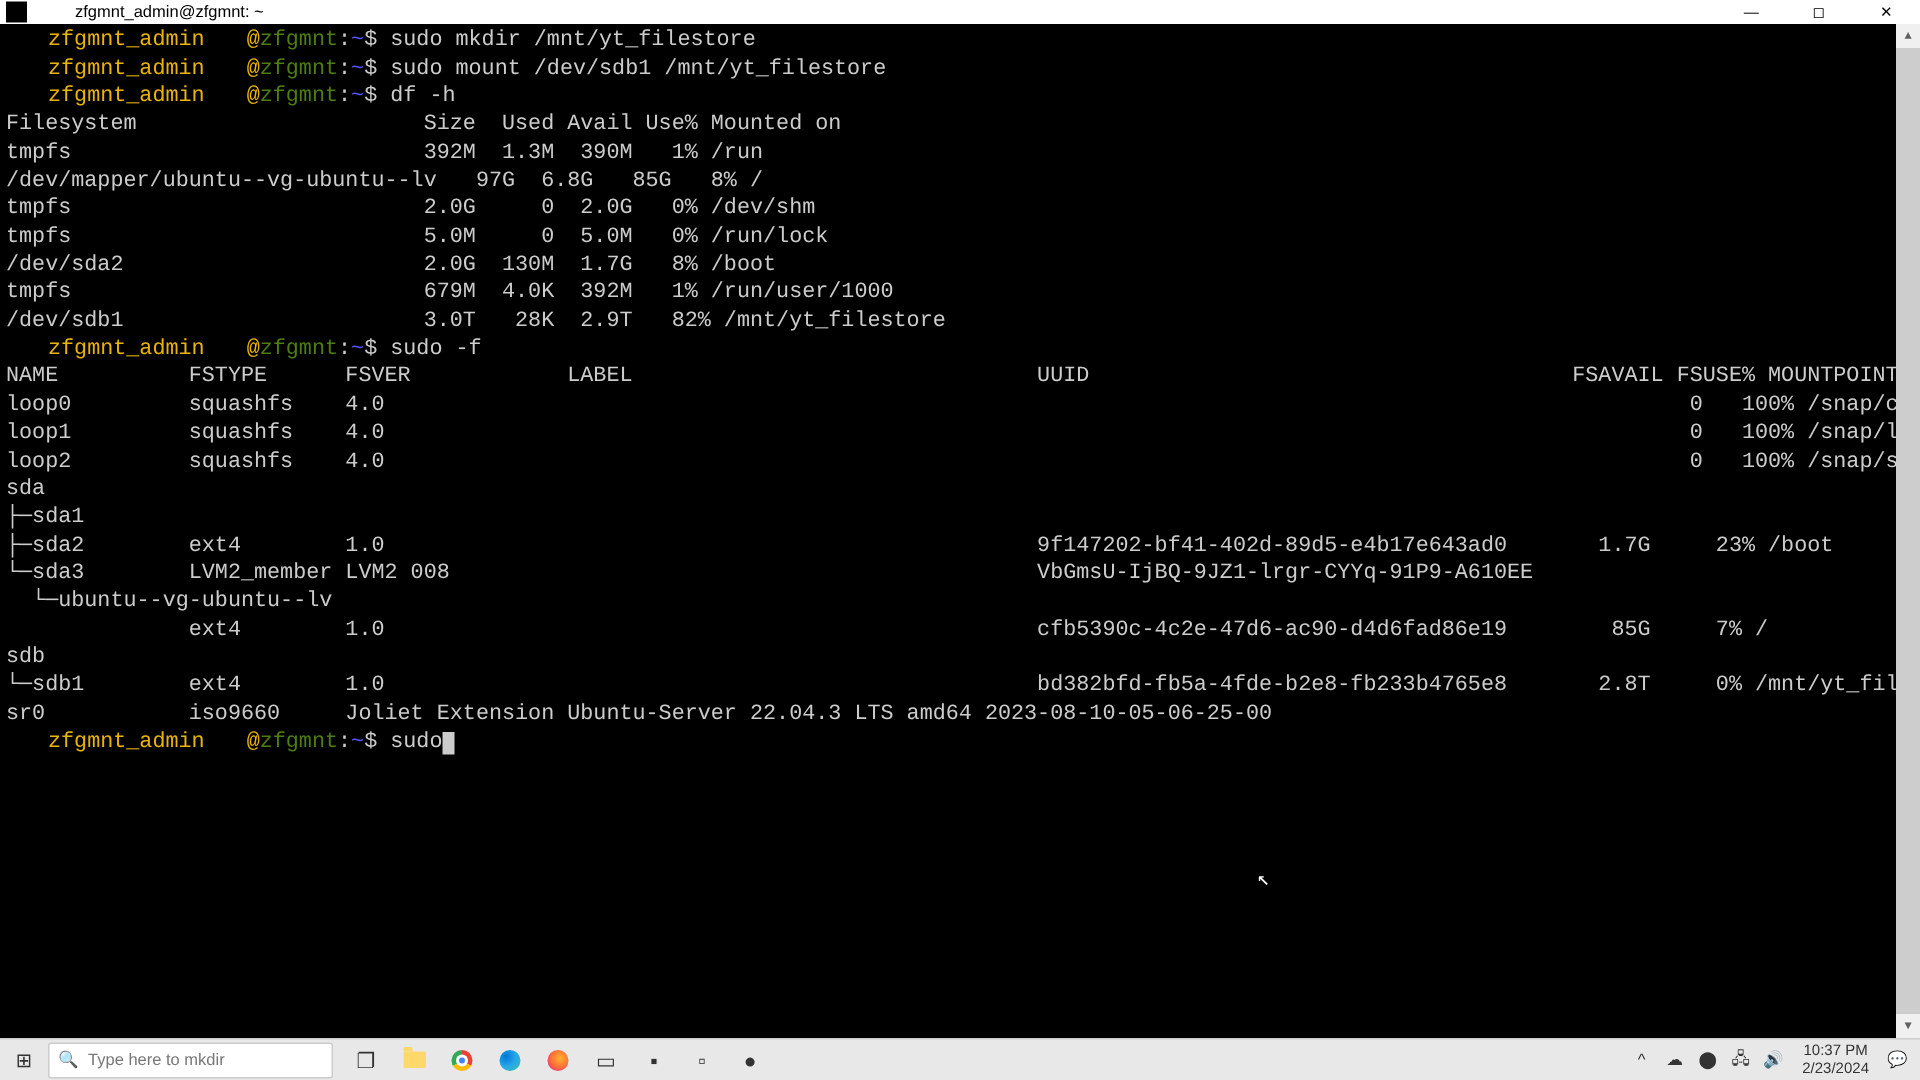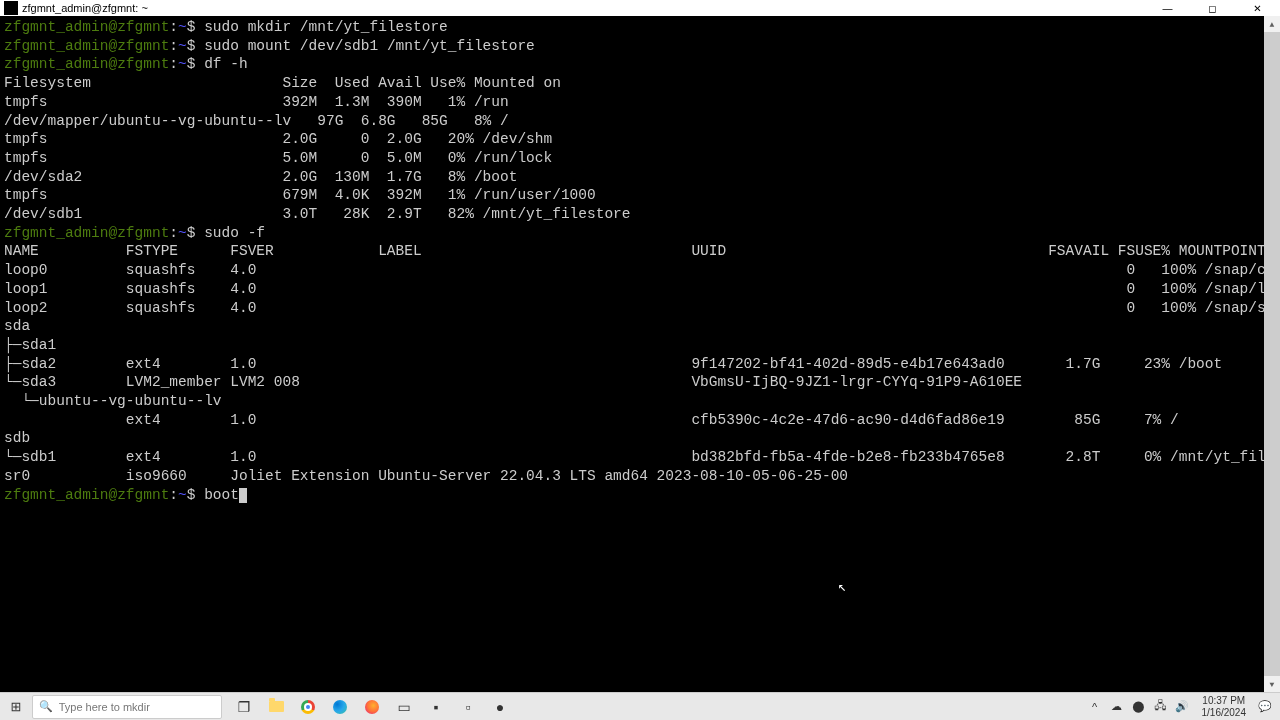--- a/index.html
+++ b/index.html
@@ -20,41 +20,41 @@
   font-family: 'Segoe UI', Tahoma, sans-serif;
   font-size: 11px;
   color: #000;
 }
 .titlebar-icon {
   width: 14px;
   height: 14px;
   margin: 0 4px;
   background: #000;
 }
-.titlebar-title { flex: 0 0 auto; }
+.titlebar-title { flex: 0 0 auto; margin-left: 28px; }
 .titlebar-spacer { flex: 1; }
 .titlebar-btn {
   width: 45px;
   height: 16px;
   display: flex;
   align-items: center;
   justify-content: center;
   font-size: 10px;
   color: #000;
 }
 .terminal {
   background: #000;
   color: #ccc;
   padding: 2px 4px;
   line-height: 18.7px;
   white-space: pre;
   height: 676px;
   position: relative;
 }
-.user { color: #4d7c0f; }
+.user { color: #eab308; margin-left: 28px; }
 .host { color: #4d7c0f; }
 .path { color: #5555ff; }
 .sym { color: #ccc; }
 .cursor {
   display: inline-block;
   width: 8px;
   height: 15px;
   background: #ccc;
   vertical-align: text-bottom;
 }
@@ -173,40 +173,40 @@
   <div class="titlebar-btn">◻</div>
   <div class="titlebar-btn">✕</div>
 </div>
 
 <div class="terminal"><span class="user">zfgmnt_admin</span><span class="user">@</span><span class="host">zfgmnt</span><span class="sym">:</span><span class="path">~</span><span class="sym">$</span> <span>sudo mkdir /mnt/yt_filestore</span>
 <span class="user">zfgmnt_admin</span><span class="user">@</span><span class="host">zfgmnt</span><span class="sym">:</span><span class="path">~</span><span class="sym">$</span> <span>sudo mount /dev/sdb1 /mnt/yt_filestore</span>
 <span class="user">zfgmnt_admin</span><span class="user">@</span><span class="host">zfgmnt</span><span class="sym">:</span><span class="path">~</span><span class="sym">$</span> <span>df -h</span>
 <span>Filesystem                      Size  Used Avail Use% Mounted on</span>
 <span>tmpfs                           392M  1.3M  390M   1% /run</span>
 <span>/dev/mapper/ubuntu--vg-ubuntu--lv   97G  6.8G   85G   8% /</span>
-<span>tmpfs                           2.0G     0  2.0G   20% /dev/shm</span>
+<span>tmpfs                           2.0G     0  2.0G   0% /dev/shm</span>
 <span>tmpfs                           5.0M     0  5.0M   0% /run/lock</span>
 <span>/dev/sda2                       2.0G  130M  1.7G   8% /boot</span>
 <span>tmpfs                           679M  4.0K  392M   1% /run/user/1000</span>
 <span>/dev/sdb1                       3.0T   28K  2.9T   82% /mnt/yt_filestore</span>
 <span class="user">zfgmnt_admin</span><span class="user">@</span><span class="host">zfgmnt</span><span class="sym">:</span><span class="path">~</span><span class="sym">$</span> <span>sudo -f</span>
 <span>NAME          FSTYPE      FSVER            LABEL                               UUID                                     FSAVAIL FSUSE% MOUNTPOINTS</span>
 <span>loop0         squashfs    4.0                                                                                                    0   100% /snap/core20/1974</span>
 <span>loop1         squashfs    4.0                                                                                                    0   100% /snap/lxd/24322</span>
 <span>loop2         squashfs    4.0                                                                                                    0   100% /snap/snapd/19457</span>
 <span>sda</span>
 <span>├─sda1</span>
 <span>├─sda2        ext4        1.0                                                  9f147202-bf41-402d-89d5-e4b17e643ad0       1.7G     23% /boot</span>
 <span>└─sda3        LVM2_member LVM2 008                                             VbGmsU-IjBQ-9JZ1-lrgr-CYYq-91P9-A610EE</span>
 <span>  └─ubuntu--vg-ubuntu--lv</span>
 <span>              ext4        1.0                                                  cfb5390c-4c2e-47d6-ac90-d4d6fad86e19        85G     7% /</span>
 <span>sdb</span>
 <span>└─sdb1        ext4        1.0                                                  bd382bfd-fb5a-4fde-b2e8-fb233b4765e8       2.8T     0% /mnt/yt_filestore</span>
 <span>sr0           iso9660     Joliet Extension Ubuntu-Server 22.04.3 LTS amd64 2023-08-10-05-06-25-00</span>
-<span class="user">zfgmnt_admin</span><span class="user">@</span><span class="host">zfgmnt</span><span class="sym">:</span><span class="path">~</span><span class="sym">$</span> <span>boot</span><span class="cursor"></span></div>
+<span class="user">zfgmnt_admin</span><span class="user">@</span><span class="host">zfgmnt</span><span class="sym">:</span><span class="path">~</span><span class="sym">$</span> <span>sudo</span><span class="cursor"></span></div>
 
 <div class="scrollbar">
   <div class="scroll-btn">▲</div>
   <div class="scroll-track">
     <div class="scroll-thumb"></div>
   </div>
   <div class="scroll-btn">▼</div>
 </div>
 
 <div class="mouse-cursor">↖</div>
@@ -236,17 +236,17 @@
   <div class="tb-icon">●</div>
   <div class="tb-spacer"></div>
   <div class="systray">
     <div class="systray-icon">^</div>
     <div class="systray-icon">☁</div>
     <div class="systray-icon">⬤</div>
     <div class="systray-icon">🖧</div>
     <div class="systray-icon">🔊</div>
     <div class="clock">
       <div>10:37 PM</div>
-      <div>1/16/2024</div>
+      <div>2/23/2024</div>
     </div>
     <div class="systray-icon">💬</div>
   </div>
 </div>
 
 </body></html>

